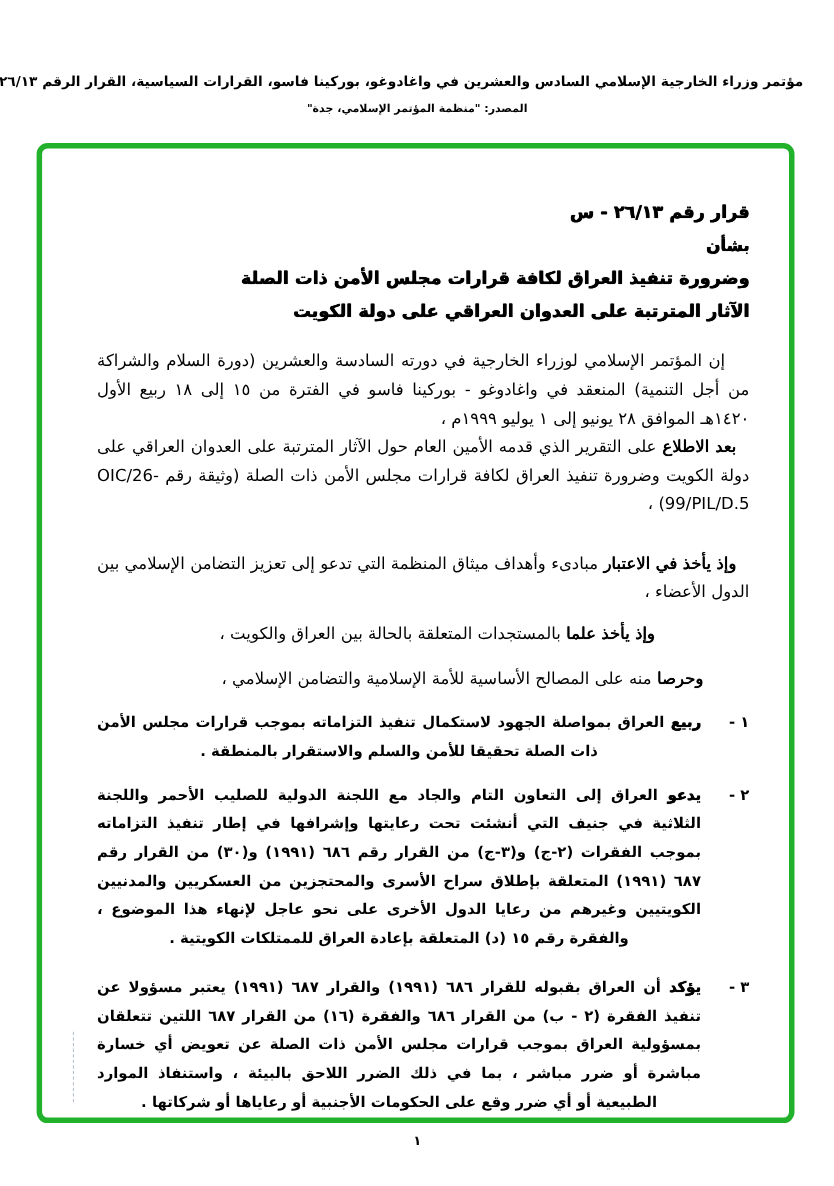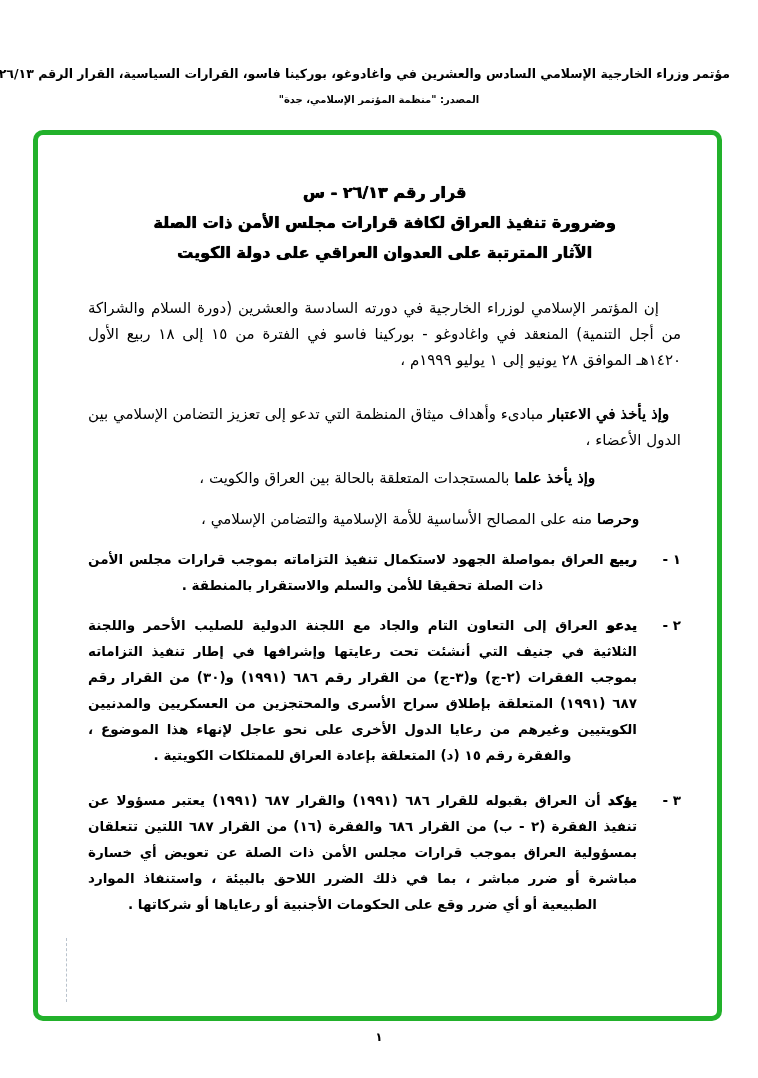--- a/index.html
+++ b/index.html
@@ -53,25 +53,24 @@
     box-sizing: content-box;
   }
   .decree-content {
     position: absolute;
     inset: 0;
     padding: 43px 36px 0 50px;
     direction: rtl;
   }
   
   .title-block {
-    text-align: center;
     font-weight: bold;
     line-height: 30px;
     font-size: 16px;
-    margin-bottom: 27px;
+    margin-bottom: 17px;
     text-shadow: 0 0 0.7px #000, 0.5px 0 0 #000;
   }
   .title-block .t2 { font-size: 15px; }
   
   .para {
     font-size: 15px;
     font-weight: normal;
     line-height: 26px;
     text-align: justify;
     margin: 0;
@@ -134,26 +133,28 @@
 
   <div class="header-line">مؤتمر وزراء الخارجية الإسلامي السادس والعشرين في واغادوغو، بوركينا فاسو، القرارات السياسية، القرار الرقم ٢٦/١٣-س</div>
 
   <div class="source-line">المصدر:  "منظمة المؤتمر الإسلامي، جدة"</div>
 
   <div class="decree-box">
     <div class="decree-content">
 
       <div class="title-block">
         <div>قرار رقم ٢٦/١٣ - س</div>
+        <div class="t2">بشأن</div>
         <div>وضرورة تنفيذ العراق لكافة قرارات مجلس الأمن ذات الصلة</div>
         <div>الآثار المترتبة على العدوان العراقي على دولة الكويت</div>
       </div>
 
       <p class="para indent-sm gap0"><span>إن المؤتمر الإسلامي لوزراء الخارجية في دورته السادسة والعشرين (دورة السلام والشراكة من أجل التنمية) المنعقد في واغادوغو - بوركينا فاسو في الفترة من ١٥ إلى ١٨ ربيع الأول ١٤٢٠هـ الموافق ٢٨ يونيو إلى ١ يوليو ١٩٩٩م ،</span></p>
 
+      <p class="para indent-xs gap0"><span class="lead">بعد الاطلاع</span><span> على التقرير الذي قدمه الأمين العام حول الآثار المترتبة على العدوان العراقي على دولة الكويت وضرورة تنفيذ العراق لكافة قرارات مجلس الأمن ذات الصلة (وثيقة رقم OIC/26-99/PIL/D.5) ،</span></p>
 
       <p class="para indent-xs gap10"><span class="lead">وإذ يأخذ في الاعتبار</span><span> مبادىء وأهداف ميثاق المنظمة التي تدعو إلى تعزيز التضامن الإسلامي بين الدول الأعضاء ،</span></p>
 
       <p class="para indent-lg gap12"><span class="lead">وإذ يأخذ علما</span><span> بالمستجدات المتعلقة بالحالة بين العراق والكويت ،</span></p>
 
       <p class="para indent-md gap15"><span class="lead">وحرصا</span><span> منه على المصالح الأساسية للأمة الإسلامية والتضامن الإسلامي ،</span></p>
 
       <div class="item gap14">
         <span class="num">١ -</span>
         <span class="itext"><span class="lead">ربيع</span><span> العراق بمواصلة الجهود لاستكمال تنفيذ التزاماته بموجب قرارات مجلس الأمن ذات الصلة تحقيقا للأمن والسلم والاستقرار بالمنطقة .</span></span>

